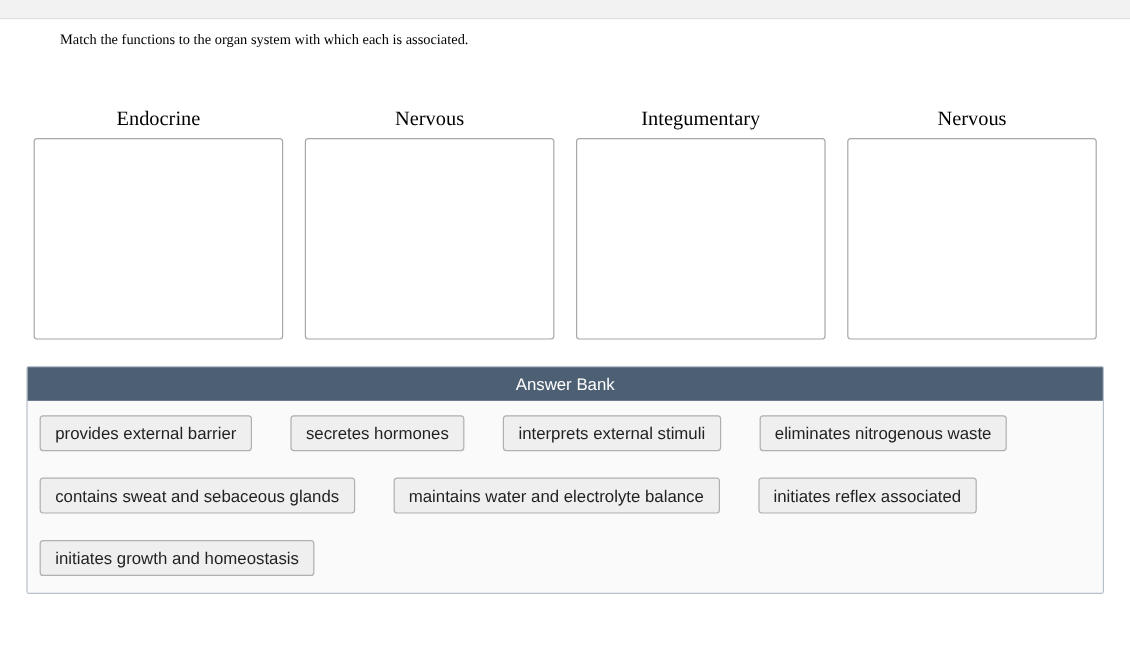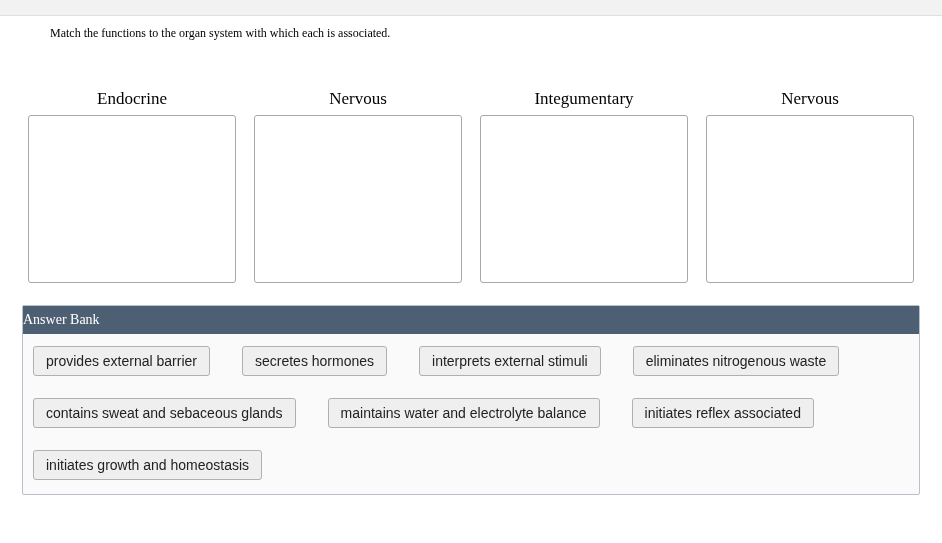--- a/index.html
+++ b/index.html
@@ -47,22 +47,23 @@
     }
     .answer-bank-wrap {
       margin: 22px 22px 0 22px;
       border: 1px solid #b8c0cc;
       border-radius: 2px;
       background: #fafafa;
     }
     .answer-bank-header {
       background: #4d5f73;
       color: #fff;
-      font-family: Liberation Serif, serif;
+      font-family: Liberation Sans, sans-serif;
       font-size: 14px;
+      text-align: center;
       padding: 6px 0;
     }
     .answer-bank-body {
       padding: 12px 10px 10px 10px;
     }
     .answer-row {
       display: flex;
       gap: 32px;
       margin-bottom: 22px;
     }

